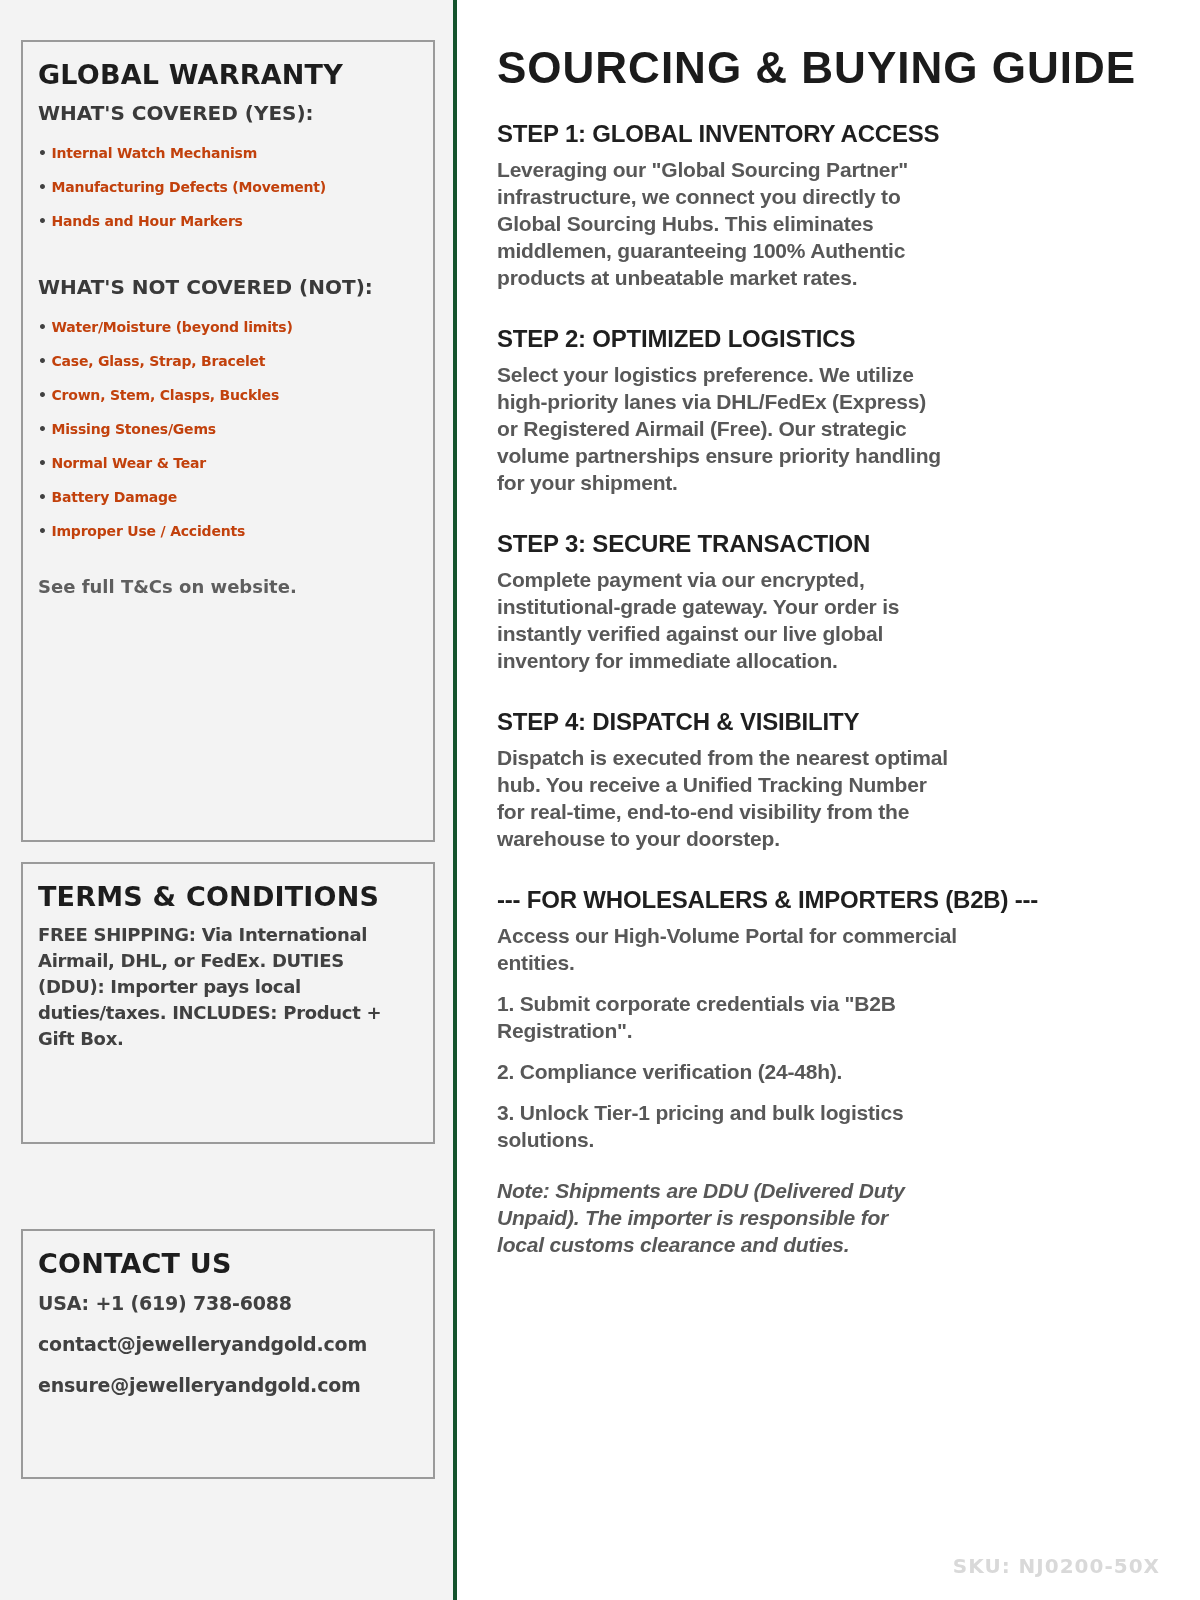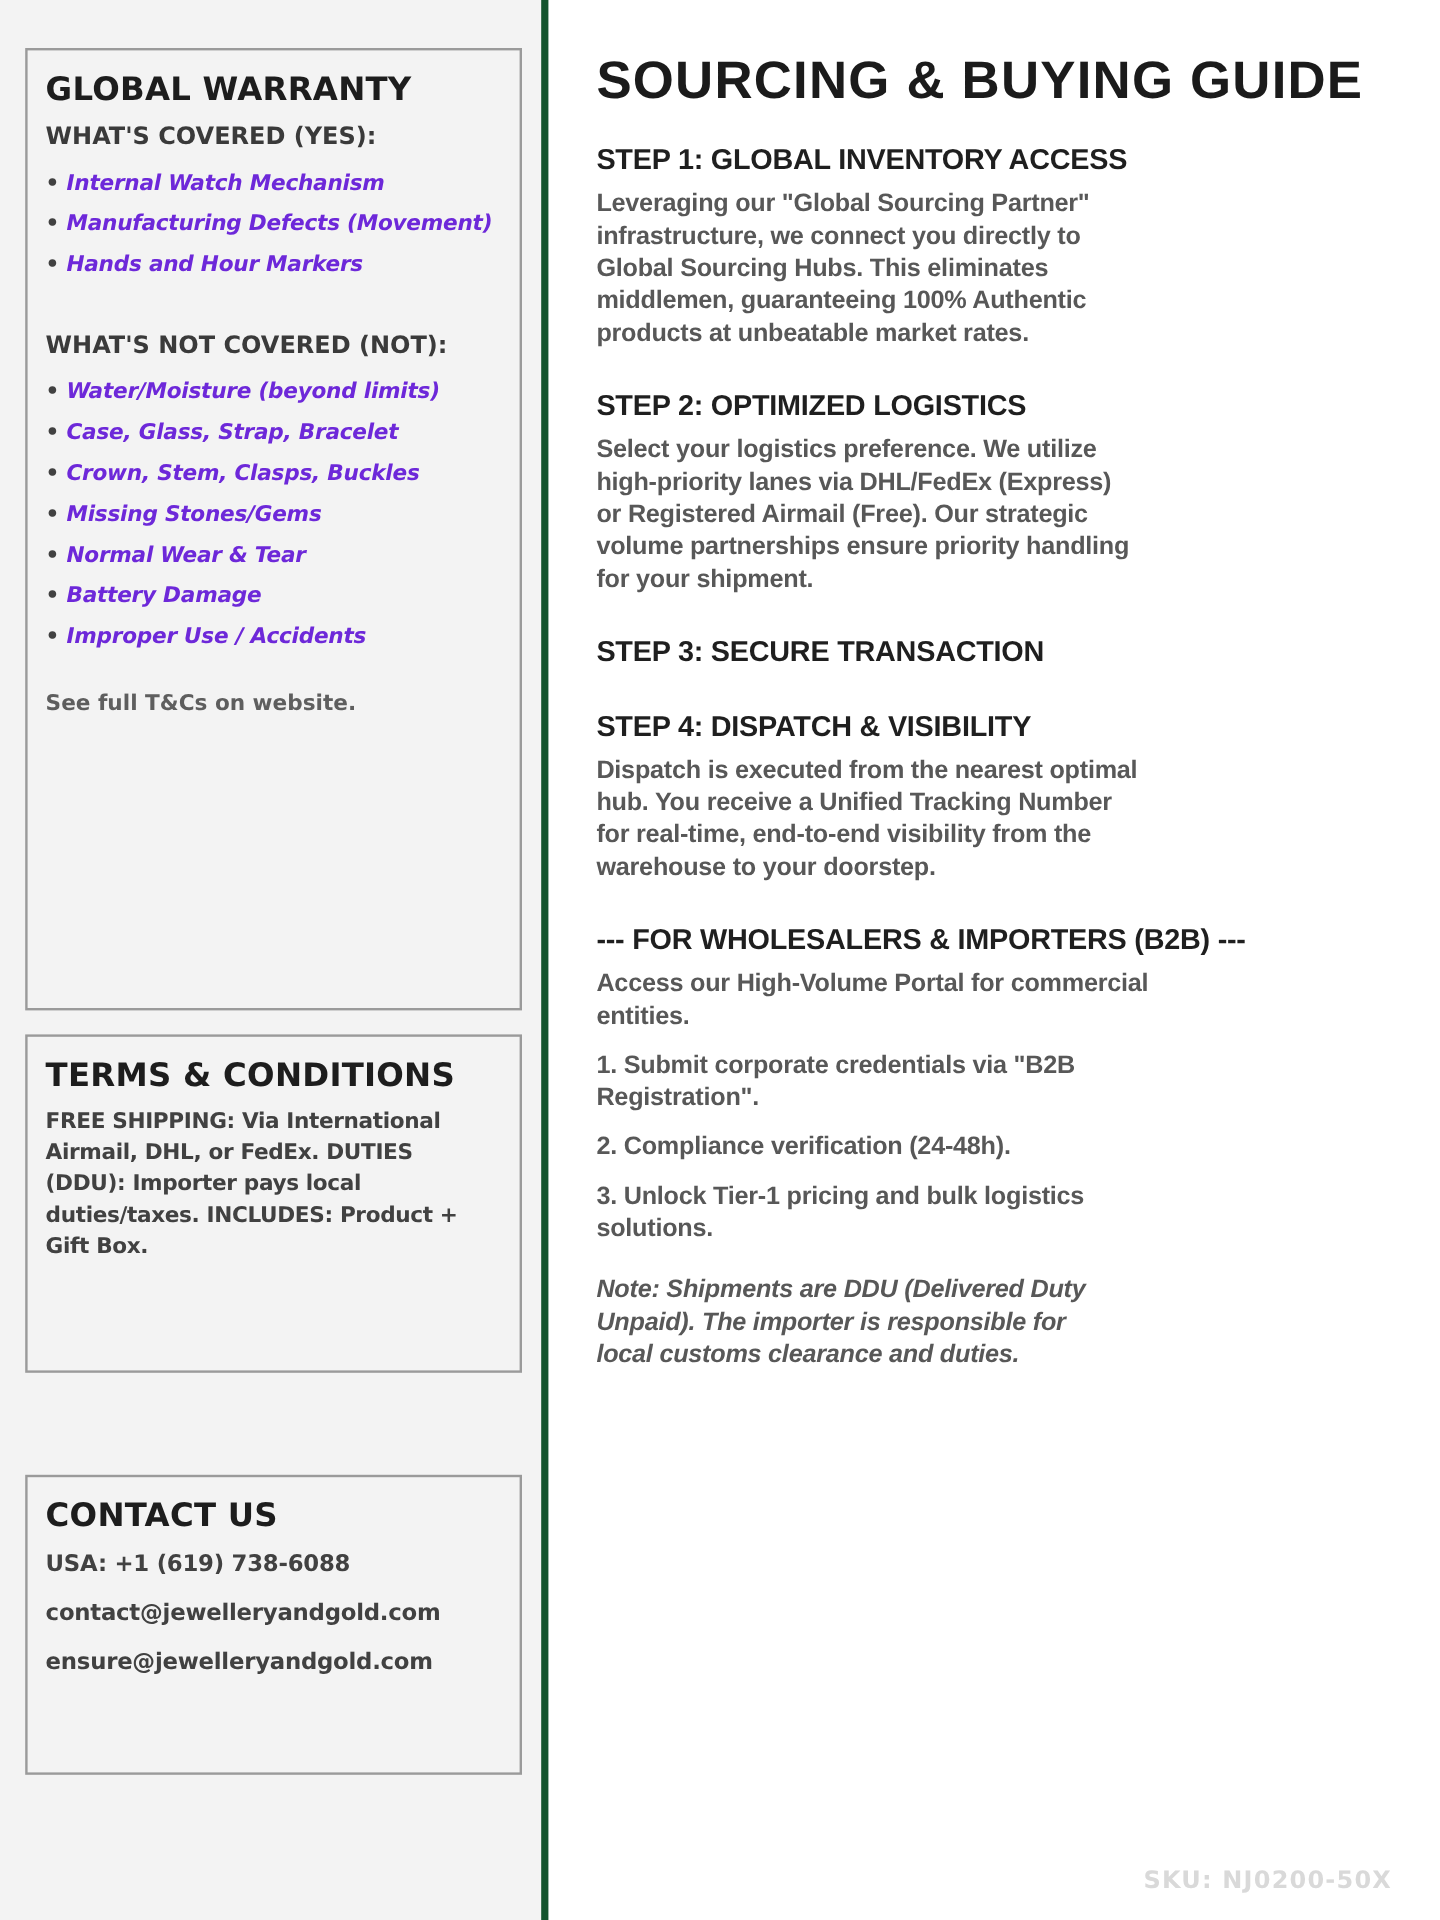--- a/index.html
+++ b/index.html
@@ -10,21 +10,21 @@
     font-family: "Liberation Sans", sans-serif;
     overflow: hidden;
   }
   .page { position: relative; width: 1200px; height: 1600px; }
 
   
   .sidebar {
     position: absolute; left: 0; top: 0;
     width: 457px; height: 1600px;
     background: #f3f3f3;
-    border-right: 6px solid #14532d;
+    border-right: 4px solid #14532d;
     font-family: "DejaVu Sans", sans-serif;
   }
   .side-box {
     position: absolute; left: 21px; width: 414px;
     border: 2px solid #9a9a9a;
     background: #f3f3f3;
     padding: 16px 15px 16px 15px;
   }
   .box-warranty { top: 40px;  height: 802px; }
   .box-terms    { top: 862px; height: 282px; }
@@ -34,22 +34,22 @@
     font-size: 27px; font-weight: 700; color: #1d1d1d;
     letter-spacing: 0.2px; line-height: 34px; margin-bottom: 8px;
   }
   .subhead {
     font-size: 20px; font-weight: 700; color: #3a3a3a;
     line-height: 26px; margin-bottom: 10px;
   }
   .subhead.second { margin-top: 36px; }
   .side-list { list-style: none; }
   .side-list li {
-    font-size: 18px; font-weight: 700; color: #6d28d9;
-    line-height: 34px; letter-spacing: -0.2px; font-style: italic;
+    font-size: 14px; font-weight: 700; color: #c2410c;
+    line-height: 34px; letter-spacing: -0.2px;
   }
   .side-list li::before { content: "\2022\00a0"; color: #414141; }
   .footnote {
     margin-top: 28px;
     font-size: 18px; font-weight: 700; color: #5e5e5e;
   }
   .terms-body {
     font-size: 18px; font-weight: 700; color: #414141;
     line-height: 26px; letter-spacing: -0.3px;
     white-space: pre-line;
@@ -154,20 +154,24 @@
       <h3>STEP 2: OPTIMIZED LOGISTICS</h3>
       <p class="body-text">Select your logistics preference. We utilize
 high-priority lanes via DHL/FedEx (Express)
 or Registered Airmail (Free). Our strategic
 volume partnerships ensure priority handling
 for your shipment.</p>
     </section>
 
     <section class="section">
       <h3>STEP 3: SECURE TRANSACTION</h3>
+      <p class="body-text">Complete payment via our encrypted,
+institutional-grade gateway. Your order is
+instantly verified against our live global
+inventory for immediate allocation.</p>
     </section>
 
     <section class="section">
       <h3>STEP 4: DISPATCH &amp; VISIBILITY</h3>
       <p class="body-text">Dispatch is executed from the nearest optimal
 hub. You receive a Unified Tracking Number
 for real-time, end-to-end visibility from the
 warehouse to your doorstep.</p>
     </section>
 

